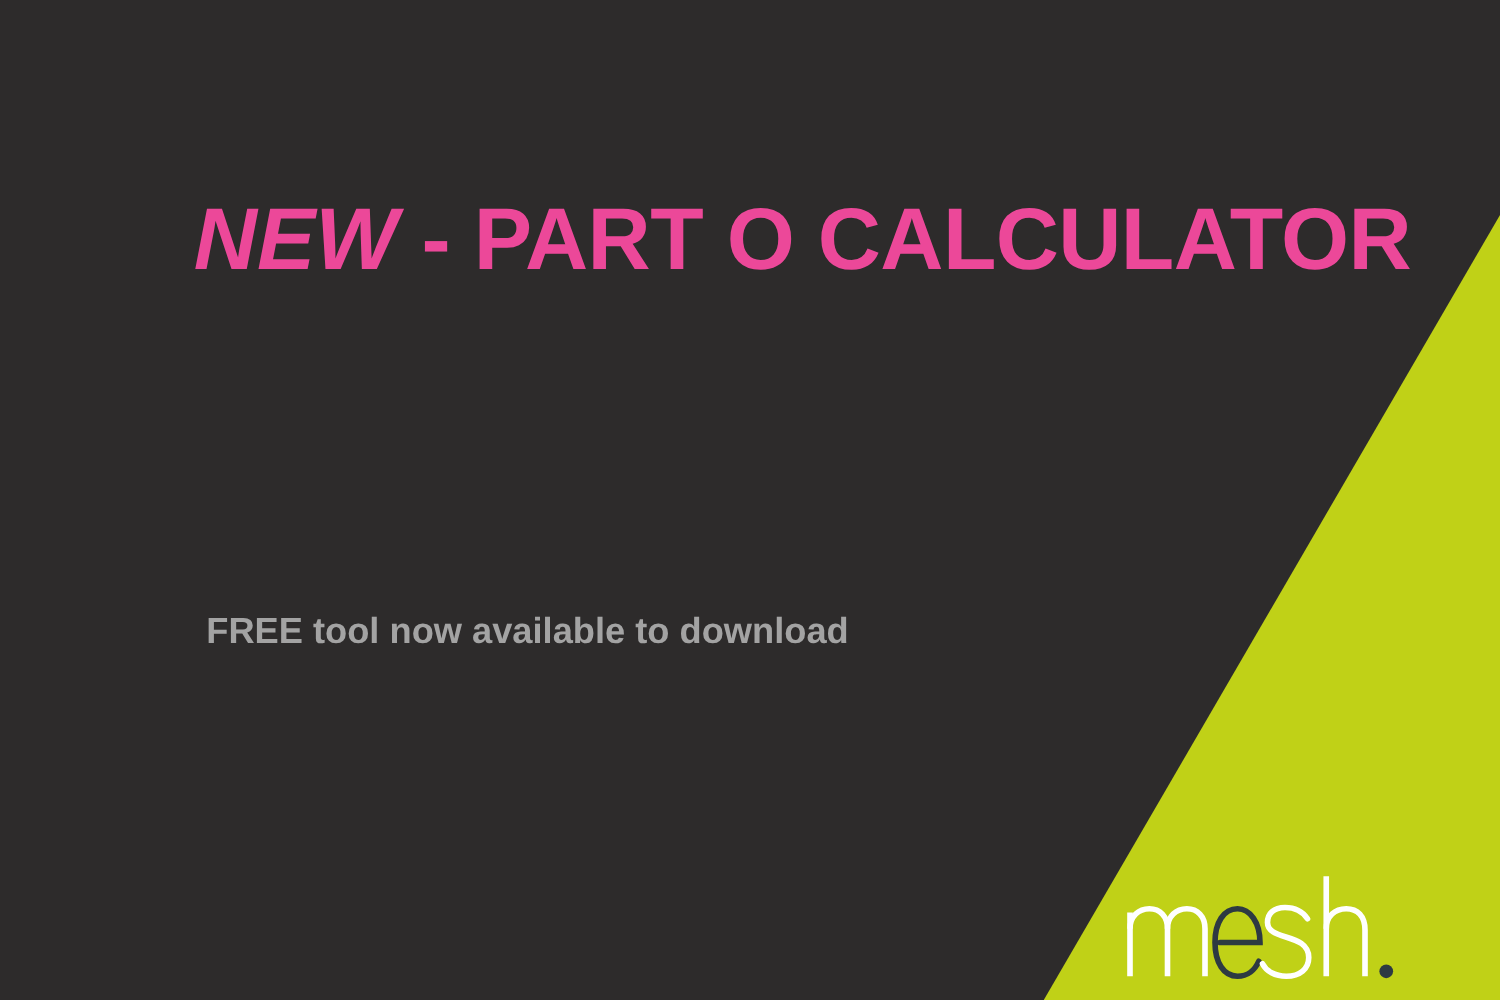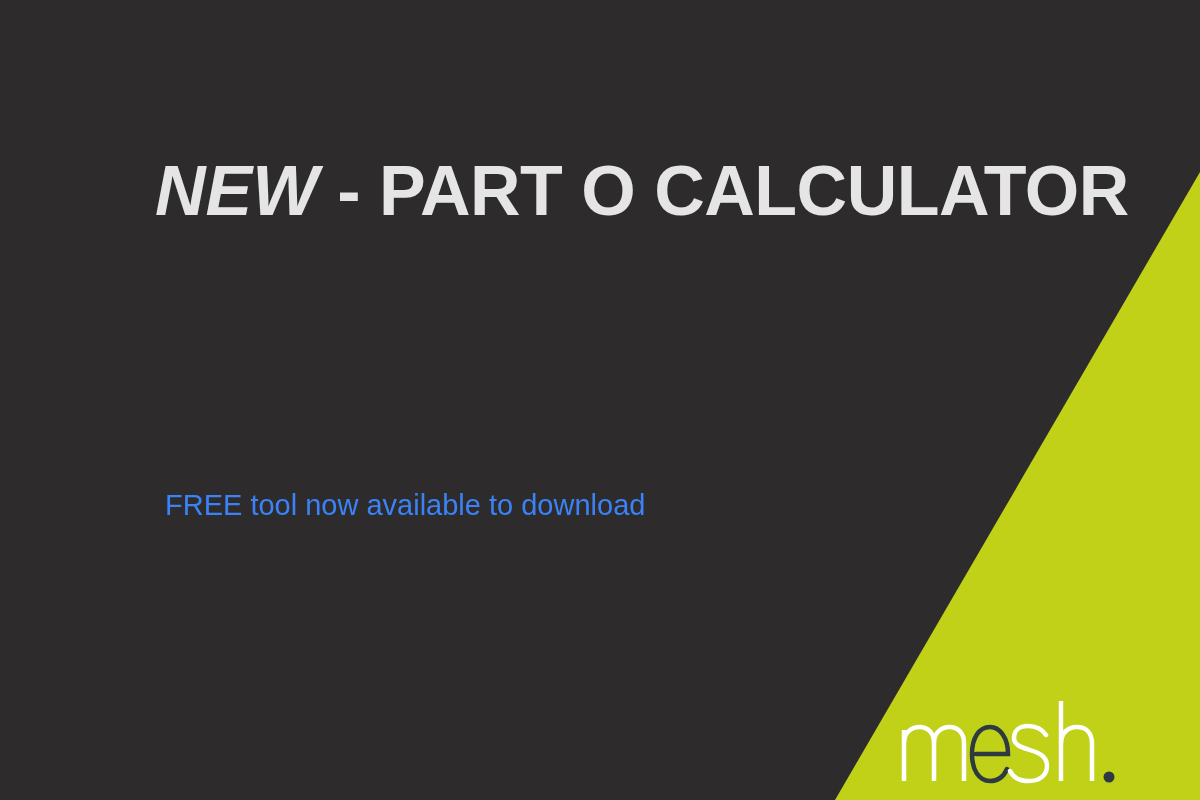--- a/index.html
+++ b/index.html
@@ -31,21 +31,21 @@
   }
 
   
   #headline {
     position: absolute;
     left: 155px;
     top: 104px;
     font-size: 70px;
     line-height: 80px;
     font-weight: bold;
-    color: #e5e5e5;
+    color: #ec4899;
     letter-spacing: -0.5px;
     white-space: nowrap;
     text-align: right;
   }
   #headline .hl-new {
     font-style: italic;
     font-weight: bold;
     letter-spacing: 0px;
   }
   #headline .hl-rest {
@@ -81,22 +81,22 @@
     color: #ffffff;
   }
 
   
   #cta {
     position: absolute;
     left: 165px;
     top: 487px;
     font-size: 29px;
     line-height: 36px;
-    font-weight: normal;
-    color: #3b82f6;
+    font-weight: bold;
+    color: #a3a3a3;
     white-space: nowrap;
   }
 
   
   #logo {
     position: absolute;
     left: 898px;
     top: 697px;
     width: 250px;
     height: 90px;

